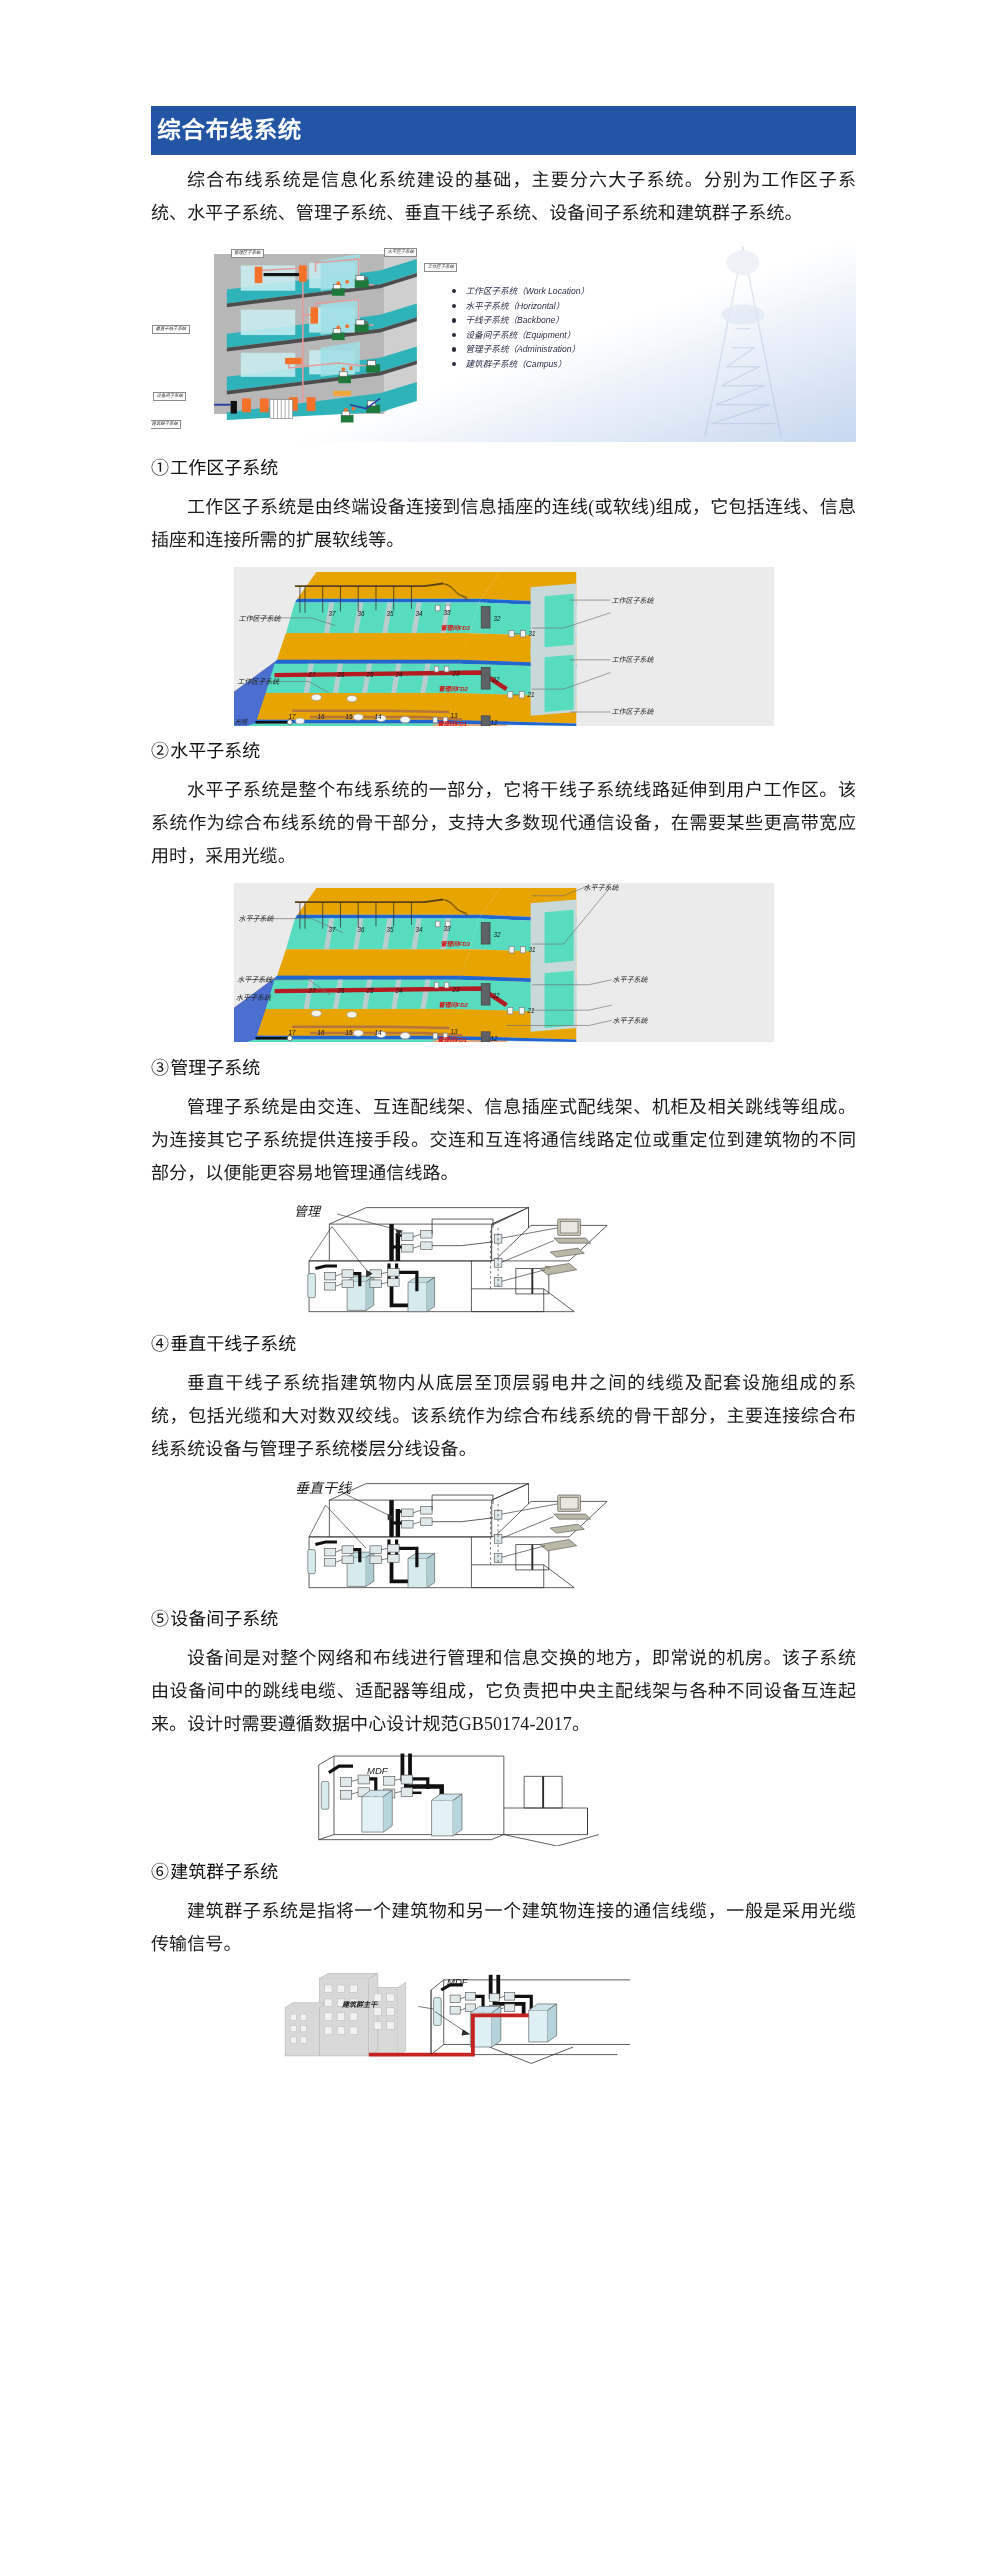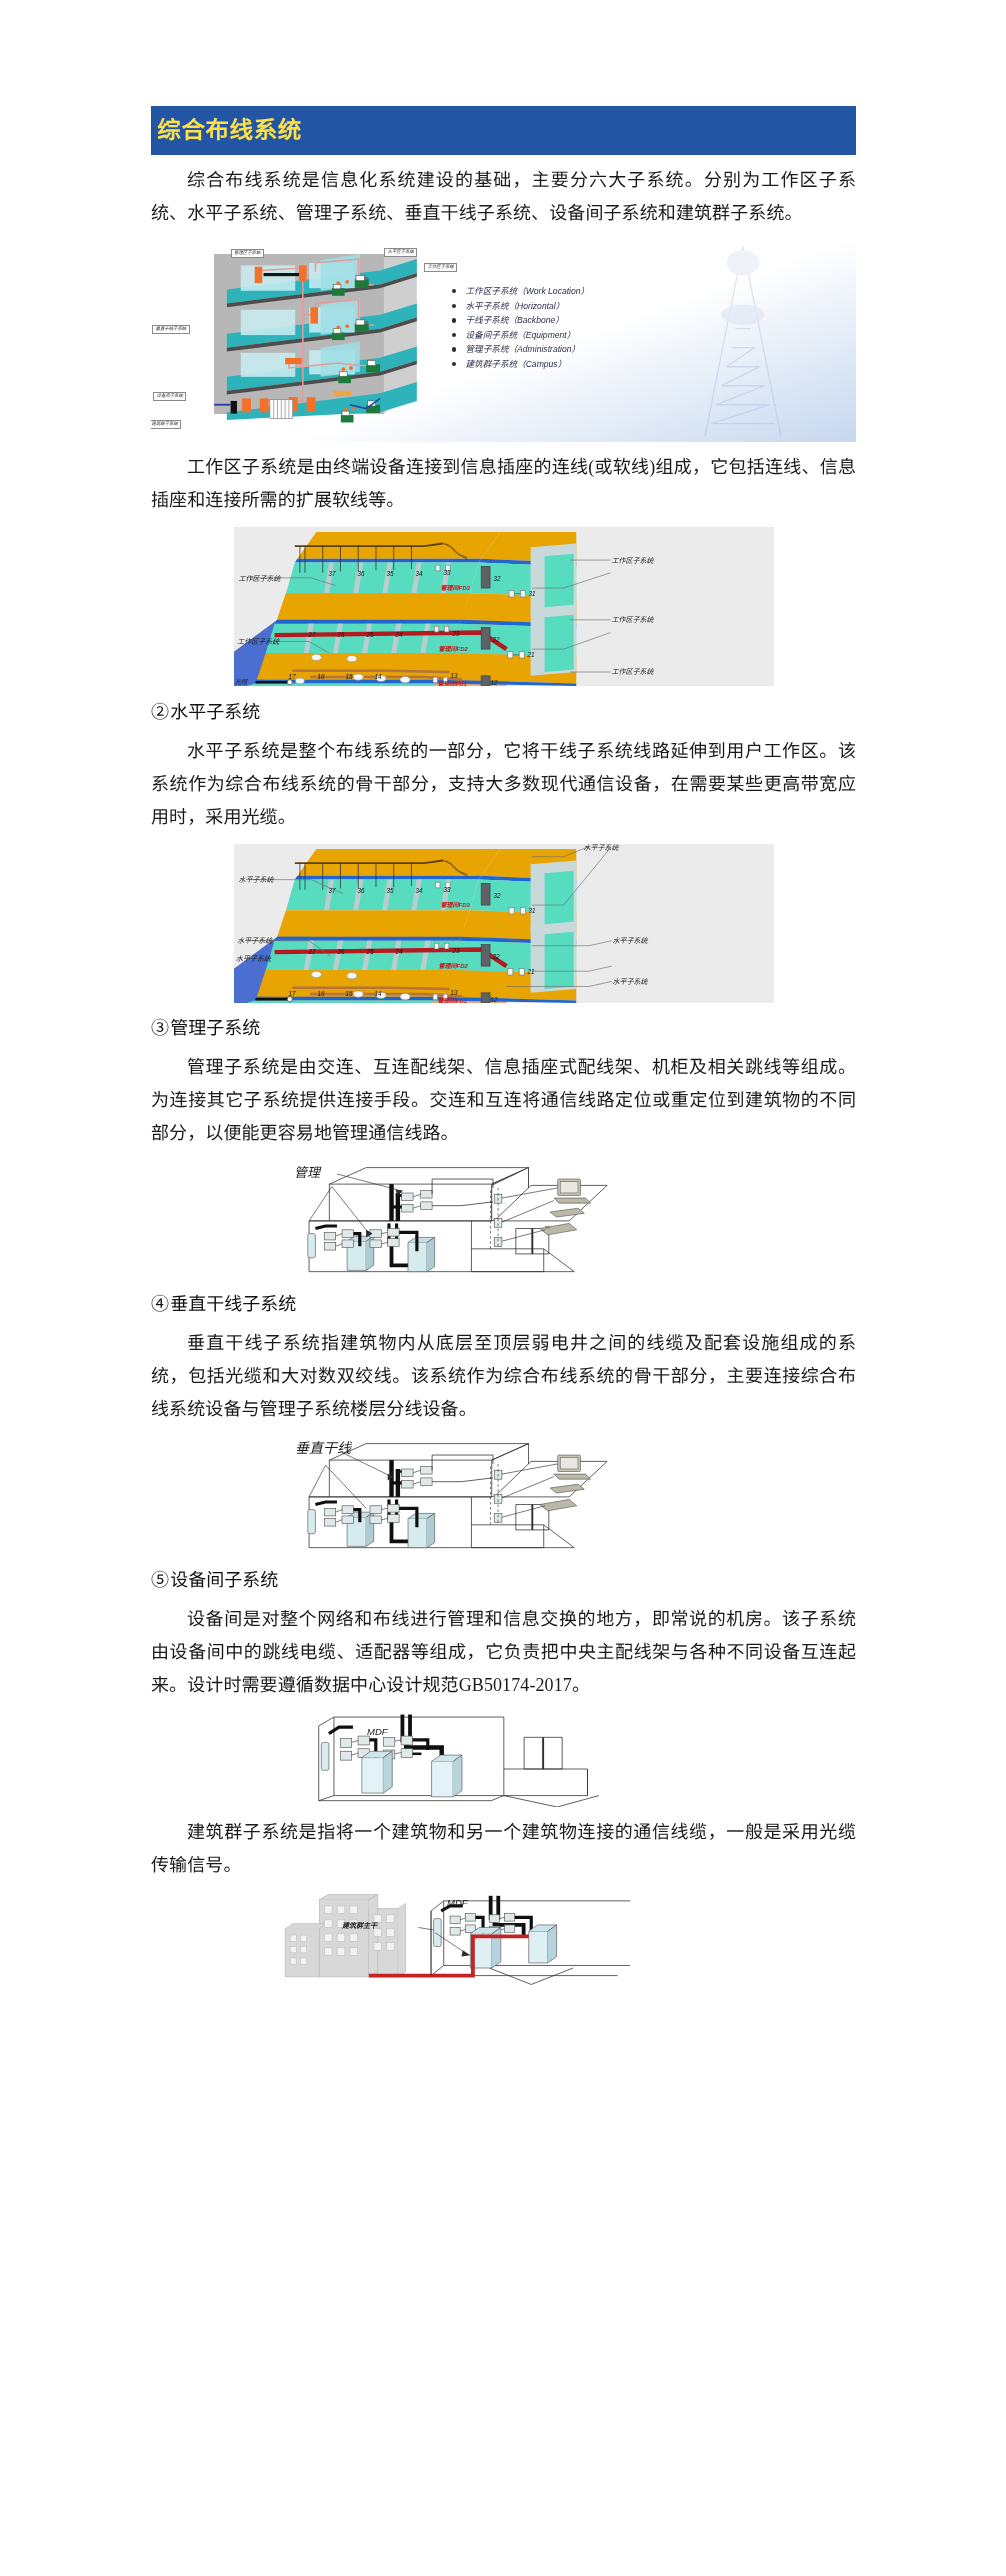--- a/index.html
+++ b/index.html
@@ -32,21 +32,21 @@
     margin-top: 106px;
     width: 705px;
     height: 49px;
     background: #2255a4;
     display: flex;
     align-items: center;
     box-sizing: border-box;
     padding-left: 6.3px;
   }
   .title-banner .title-text {
-    color: #fde047;
+    color: #ffffff;
     font-size: 23.5px;
     line-height: 1;
     font-weight: 700;
     letter-spacing: 0.6px;
     font-family: "Liberation Serif", "DejaVu Serif", serif;
   }
 
   
   p.body-text {
     font-size: 18px;
@@ -338,20 +338,23 @@
             <li>水平子系统（Horizontal）</li>
             <li>干线子系统（Backbone）</li>
             <li>设备间子系统（Equipment）</li>
             <li>管理子系统（Administration）</li>
             <li>建筑群子系统（Campus）</li>
           </ul>
         </div>
       </div>
     </div>
 
+    <h2 class="section-head">
+      <span class="circ-num">①</span><span>工作区子系统</span>
+    </h2>
     <p class="body-text">工作区子系统是由终端设备连接到信息插座的连线(或软线)组成，它包括连线、信息插座和连接所需的扩展软线等。</p>
 
     <div class="figure bld-fig" id="fig-work-area">
       <div class="fig-canvas">
         <div class="bg"></div>
         <svg viewBox="0 0 852 250" preserveAspectRatio="none" aria-hidden="true" style="position:absolute;inset:0;width:100%;height:100%">
 
           <polygon points="0,196 90,130 520,130 430,250 0,250" fill="#e8a878"></polygon>
           <polygon points="0,196 90,130 130,130 40,250 0,250" fill="#4a6fd0"></polygon>
           <polygon points="430,250 520,130 800,130 800,250" fill="#ebebeb"></polygon>
@@ -907,20 +910,23 @@
             <path d="M130 72 L144 62 L144 118 L130 128" fill="#b7d5dd" stroke="#555"></path>
             <path d="M206 78 L240 78 L240 134 L206 134 Z" fill="#e3f2f6" stroke="#555"></path>
             <path d="M206 78 L220 68 L254 68 L240 78" fill="#cfe6ec" stroke="#555"></path>
             <path d="M240 78 L254 68 L254 124 L240 134" fill="#b7d5dd" stroke="#555"></path>
           </g>
         </svg>
         <span class="side-label" style="left:66px;top:14px;font-size:9.5px;font-family:'Liberation Sans',sans-serif">MDF</span>
       </div>
     </div>
 
+    <h2 class="section-head">
+      <span class="circ-num">⑥</span><span>建筑群子系统</span>
+    </h2>
     <p class="body-text">建筑群子系统是指将一个建筑物和另一个建筑物连接的通信线缆，一般是采用光缆传输信号。</p>
 
     <div class="figure line-fig" id="fig-campus" style="width:444px;height:114px;margin-left:124px">
       <div class="fig-canvas">
         <svg viewBox="0 0 700 180" preserveAspectRatio="none" aria-hidden="true">
 
           <g fill="#d8d8d8" stroke="#b5b5b5" stroke-width="1">
             <rect x="16" y="58" width="54" height="76"></rect>
             <rect x="70" y="12" width="78" height="122"></rect>
             <rect x="148" y="26" width="46" height="108"></rect>

